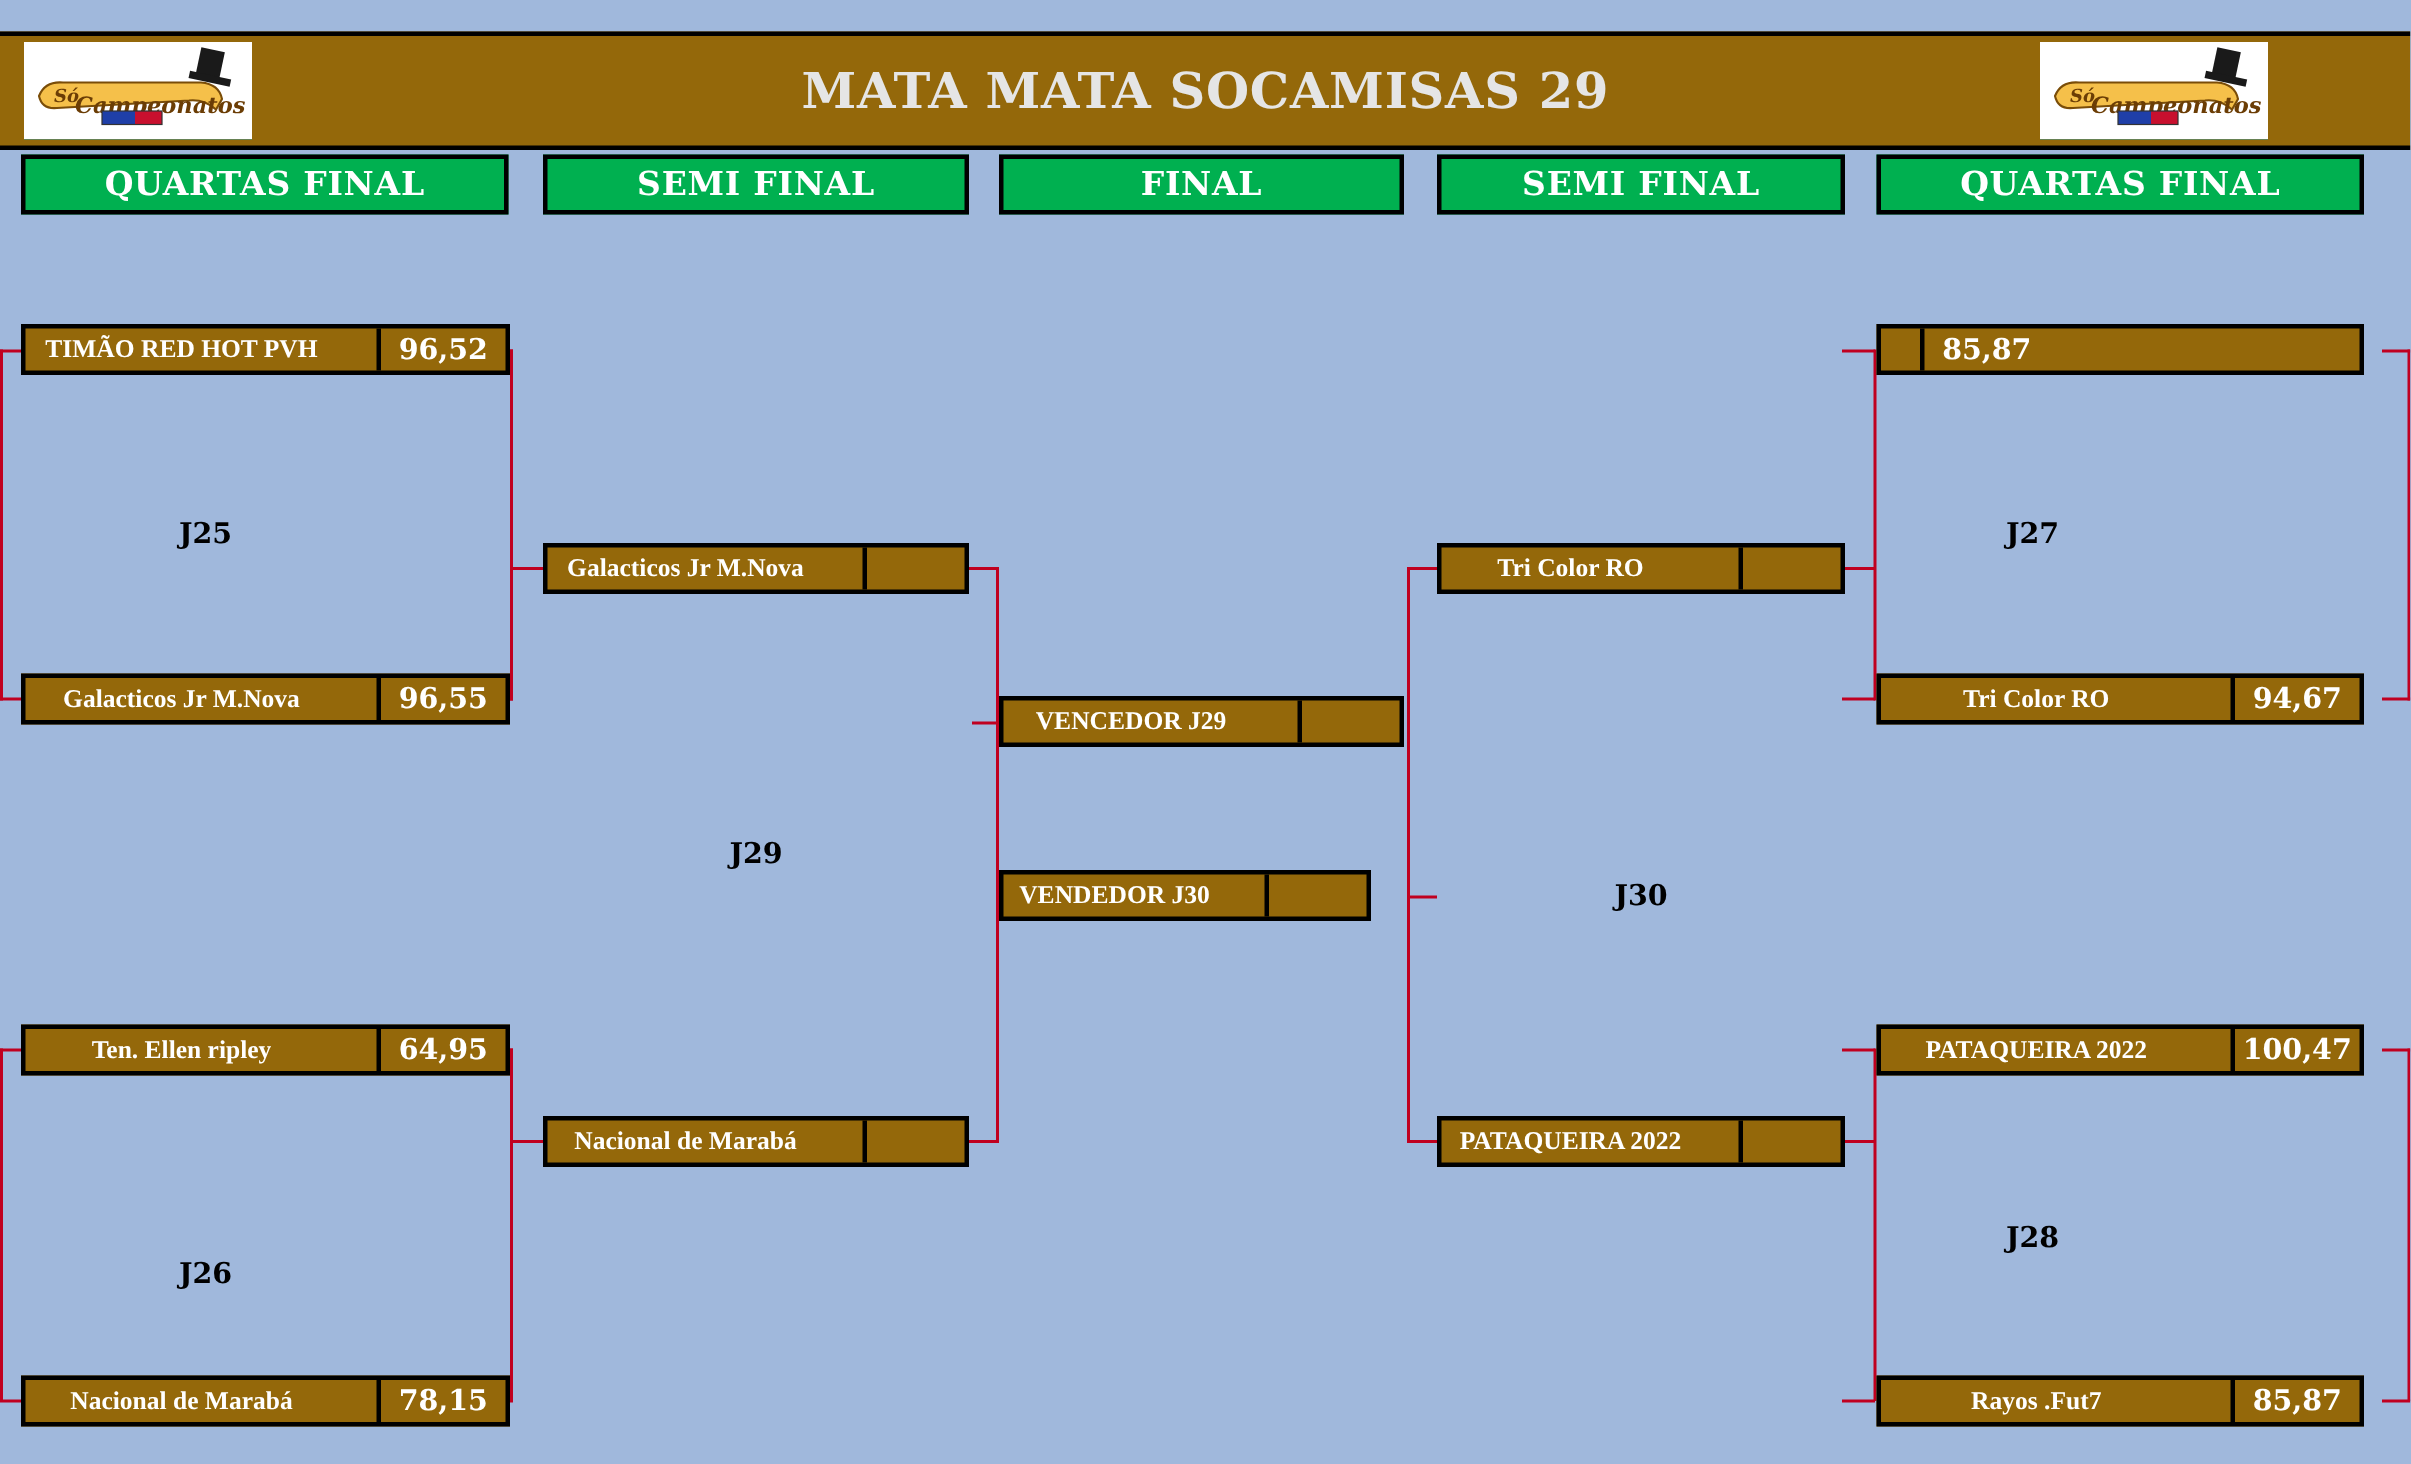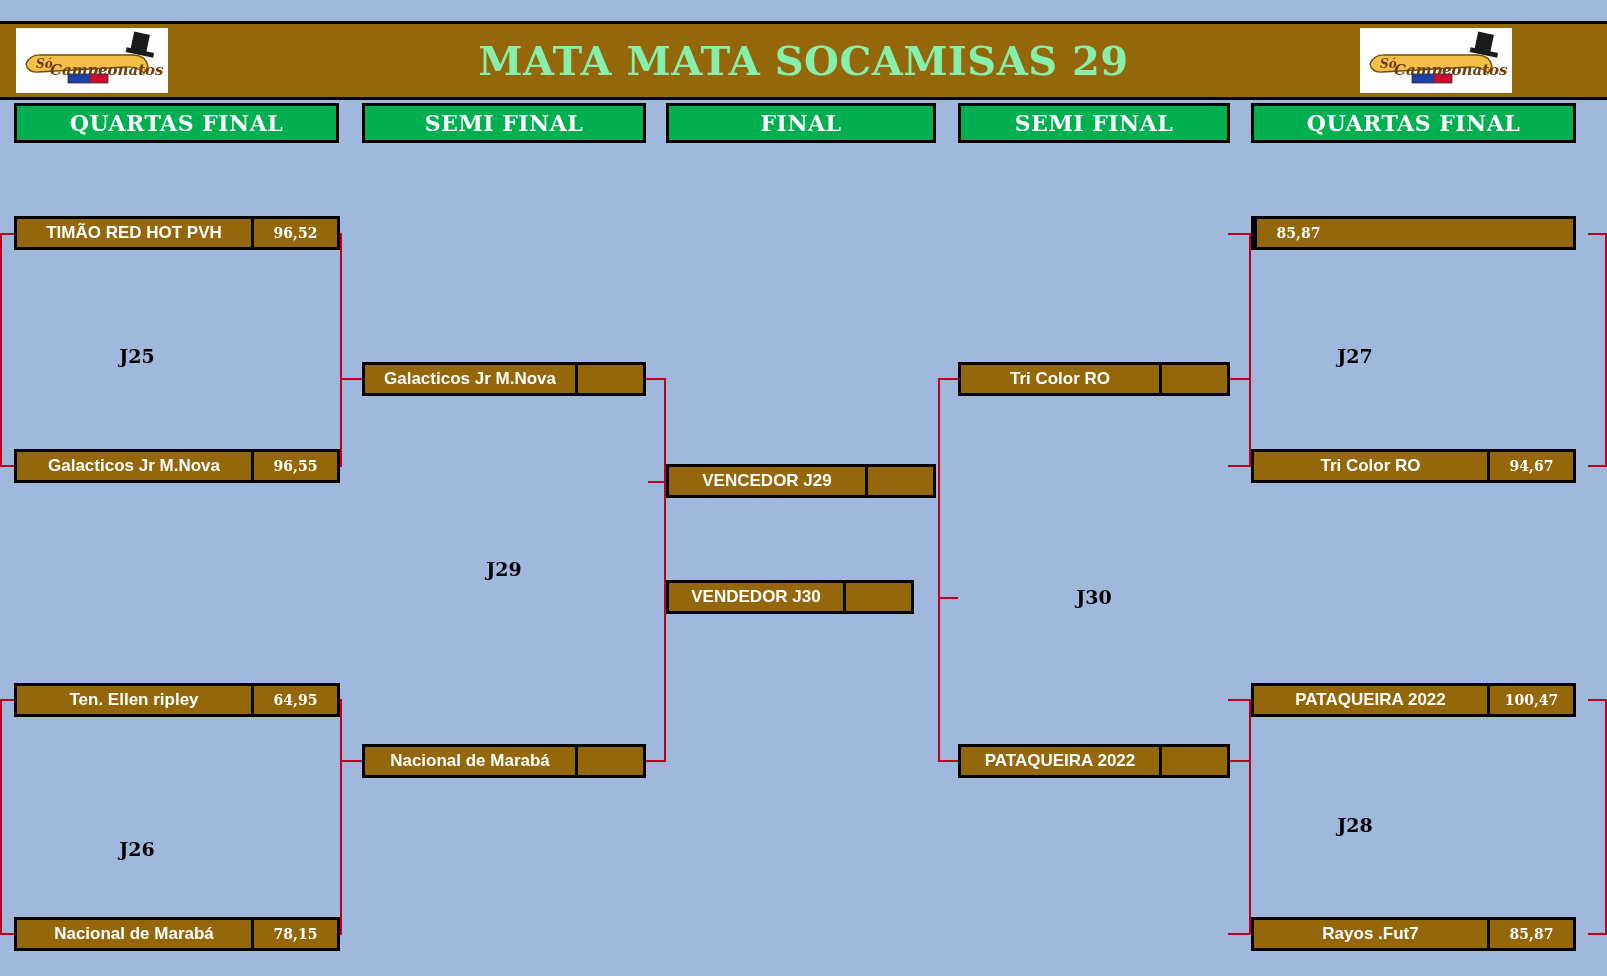--- a/index.html
+++ b/index.html
@@ -31,23 +31,23 @@
   }
   .title-text {
     position: absolute;
     left: 180px;
     right: 180px;
     top: 0;
     bottom: 0;
     display: flex;
     align-items: center;
     justify-content: center;
-    color: #86efac;
-    font-family: "DejaVu Serif", serif;
-    font-size: 40px;
+    color: #e5e5e5;
+    font-family: "DejaVu Serif", serif;
+    font-size: 33px;
     font-weight: bold;
     letter-spacing: 0.5px;
     white-space: nowrap;
   }
 
   
   .logo {
     position: absolute;
     top: 28px;
     width: 152px;
@@ -87,39 +87,40 @@
     display: flex;
     background: #94680a;
     z-index: 5;
   }
   .box .nm {
     flex: 1 1 auto;
     display: flex;
     align-items: center;
     justify-content: center;
     color: #ffffff;
-    font-family: Liberation Sans, sans-serif;
+    font-family: Liberation Serif, serif;
     font-size: 17px;
     font-weight: bold;
     white-space: nowrap;
     overflow: hidden;
   }
   .box .sc {
     flex: 0 0 auto;
     width: 86px;
     border-left: 3px solid #000;
     box-sizing: border-box;
     display: flex;
     align-items: center;
     justify-content: center;
     color: #ffffff;
     font-family: "DejaVu Serif", serif;
-    font-size: 14px;
-    font-weight: bold;
-    white-space: nowrap;
+    font-size: 19px;
+    font-weight: bold;
+    white-space: nowrap;
+    margin-left: 26px;
   }
   .box.narrow-score .sc { width: 68px; }
 
   
   .gid {
     position: absolute;
     color: #000000;
     font-family: "DejaVu Serif", serif;
     font-size: 19px;
     font-weight: bold;

